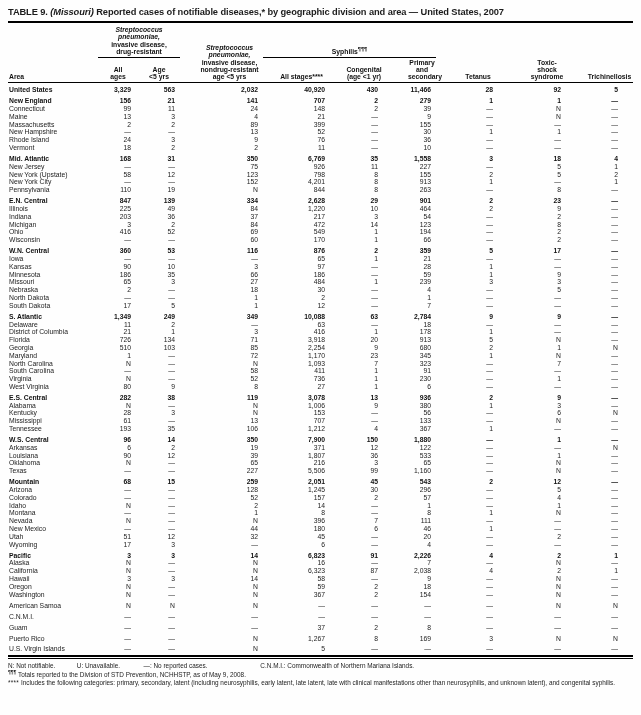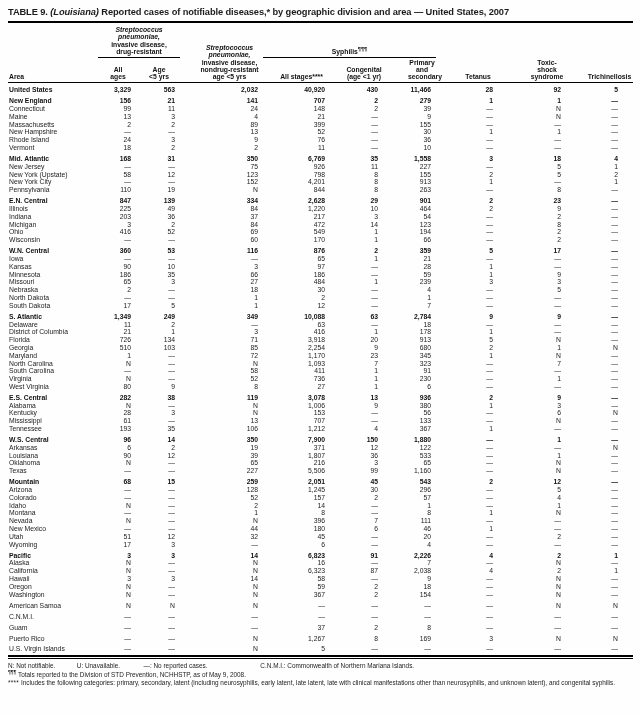--- a/index.html
+++ b/index.html
@@ -65,21 +65,21 @@
   .fn{padding-left:13px;text-indent:-13px;width:620px;}
   .fn sup{font-size:5px;}
   .fn .marker{font-weight:bold;}
   .fn2 .marker{font-weight:normal;letter-spacing:0.3px;}
 </style>
 </head>
 <body>
 
 <div class="title">
   <span>TABLE 9.</span>
-  <span class="cont">(Louisiana)</span>
+  <span class="cont">(Missouri)</span>
   <span>Reported cases of notifiable diseases,* by geographic division and area — United States, 2007</span>
 </div>
 <div class="title-rule"></div>
 
 <table>
   <colgroup>
     <col class="c-area">
       <col class="c1">
       <col class="c2">
       <col class="c3">

